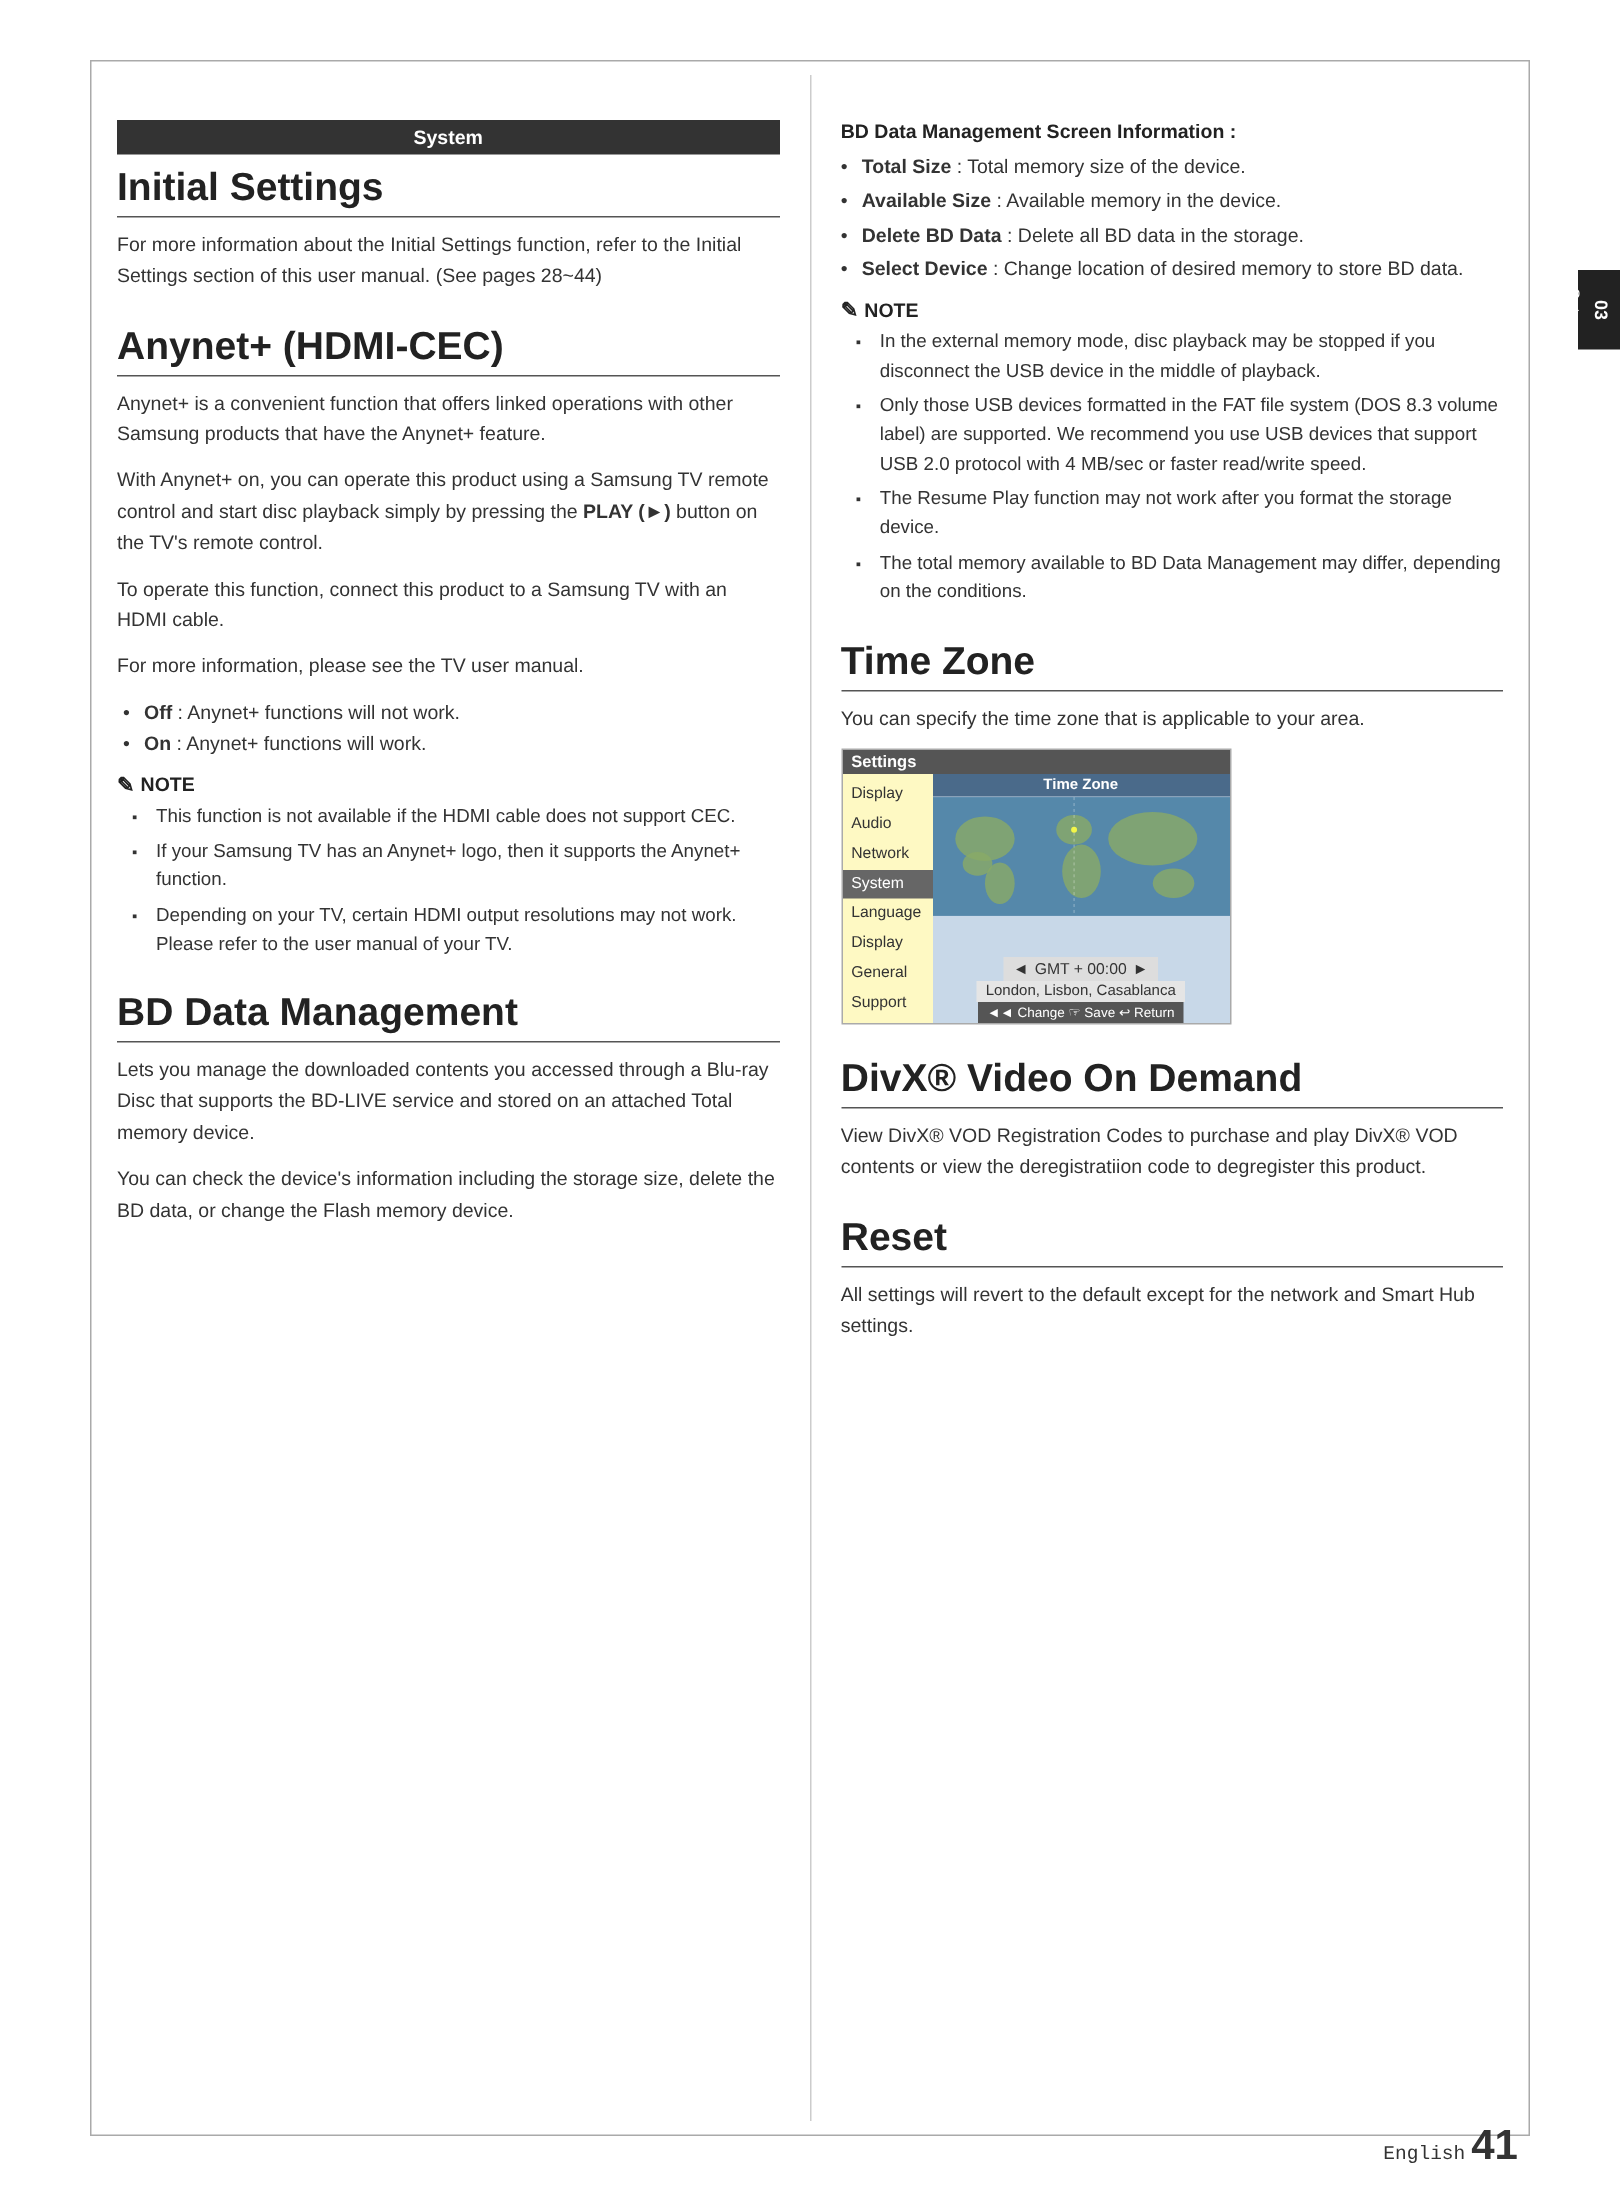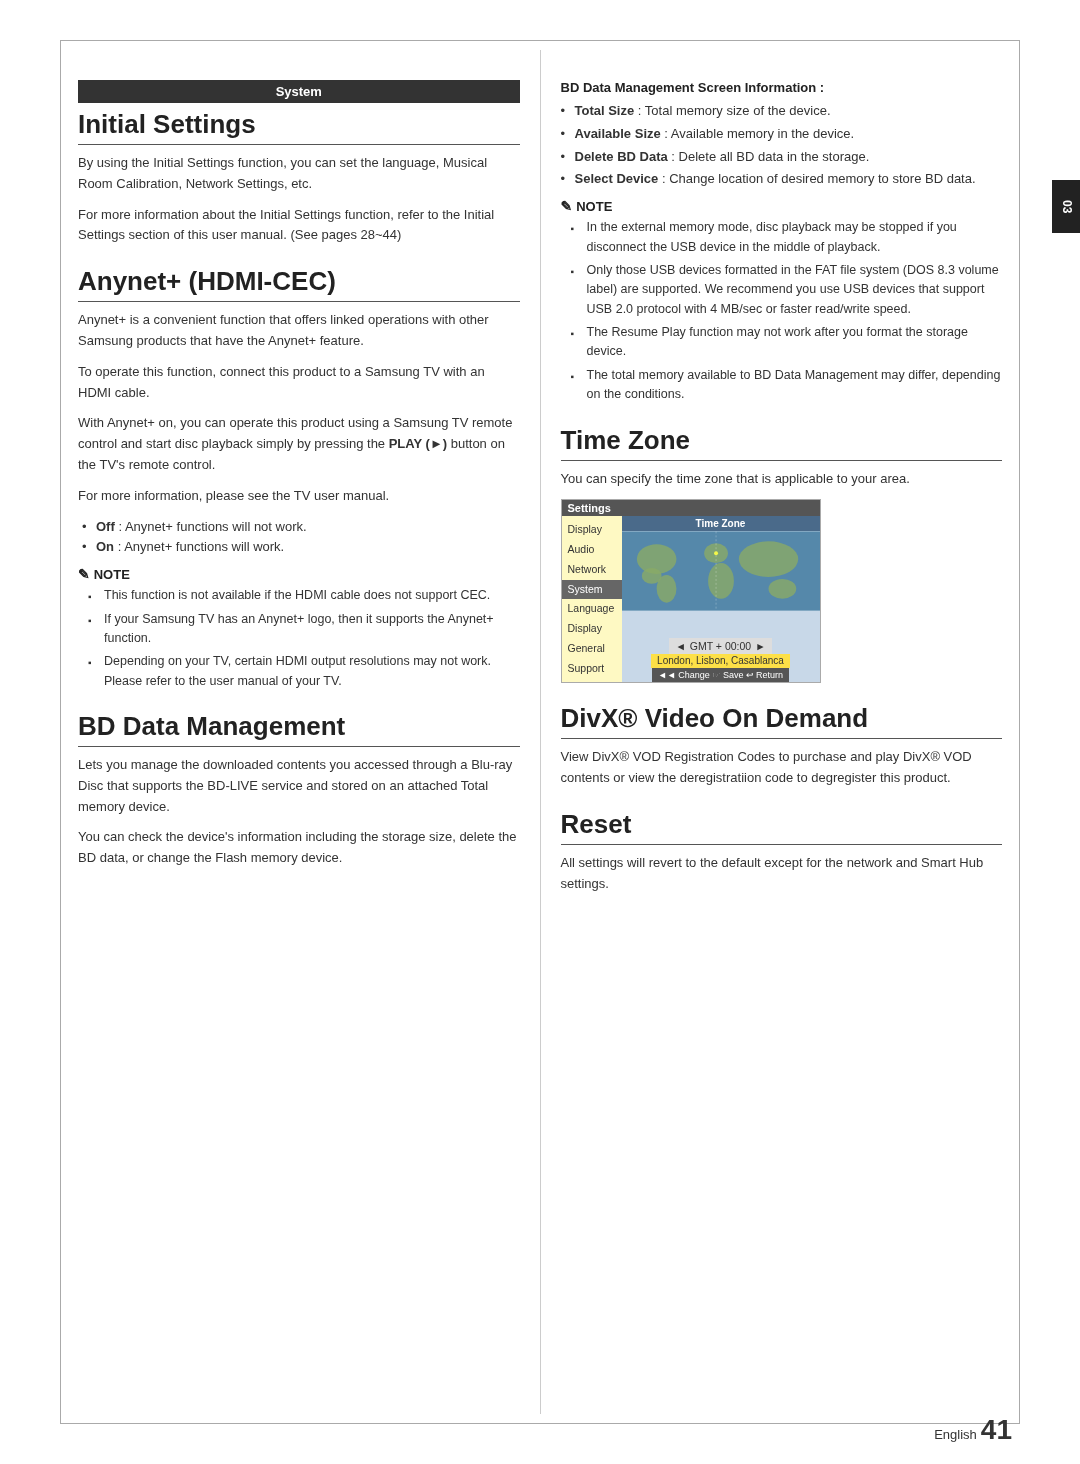--- a/index.html
+++ b/index.html
@@ -254,21 +254,21 @@
       align-items: center;
       justify-content: center;
       gap: 4px;
       font-size: 10.5px;
       background: #ddd;
       padding: 2px 6px;
     }
     .tz-city {
       text-align: center;
       font-size: 10px;
-      background: #fde047;
+      background: #e5e5e5;
       padding: 1px 6px 2px;
     }
     .tz-bottom-bar {
       background: #555;
       color: #fff;
       font-size: 9px;
       padding: 2px 6px;
       display: flex;
       gap: 10px;
     }
@@ -278,20 +278,21 @@
       position: absolute;
       bottom: 18px;
       right: 68px;
       display: flex;
       align-items: baseline;
       gap: 4px;
     }
     .footer-lang {
       font-size: 13px;
       color: #333;
+      font-family: Liberation Mono, monospace;
     }
     .footer-num {
       font-size: 28px;
       font-weight: bold;
       color: #333;
     }
 
     .bold-word { font-weight: bold; }
   </style>
 </head>
@@ -308,29 +309,28 @@
 </div>
 
 <div class="content-area">
 
   <div class="left-column">
 
     <div class="section-header-box">System</div>
 
     <div class="section-block">
       <div class="section-title">Initial Settings</div>
-      <div class="section-body">By using the Initial Settings function, you can set the language, Musical Room Calibration, Network Settings, etc.</div>
       <div class="section-body">For more information about the Initial Settings function, refer to the Initial Settings section of this user manual. (See pages 28~44)</div>
     </div>
 
     <div class="section-block">
       <div class="section-title">Anynet+ (HDMI-CEC)</div>
       <div class="section-body">Anynet+ is a convenient function that offers linked operations with other Samsung products that have the Anynet+ feature.</div>
+      <div class="section-body">With Anynet+ on, you can operate this product using a Samsung TV remote control and start disc playback simply by pressing the <strong>PLAY (►)</strong> button on the TV's remote control.</div>
       <div class="section-body">To operate this function, connect this product to a Samsung TV with an HDMI cable.</div>
-      <div class="section-body">With Anynet+ on, you can operate this product using a Samsung TV remote control and start disc playback simply by pressing the <strong>PLAY (►)</strong> button on the TV's remote control.</div>
       <div class="section-body">For more information, please see the TV user manual.</div>
       <ul class="bullet-list">
         <li><span class="bold-word">Off</span> : Anynet+ functions will not work.</li>
         <li><span class="bold-word">On</span> : Anynet+ functions will work.</li>
       </ul>
 
       <div class="note-section">
         <div class="note-header">
           <span class="note-icon">✎</span>
           <span>NOTE</span>

